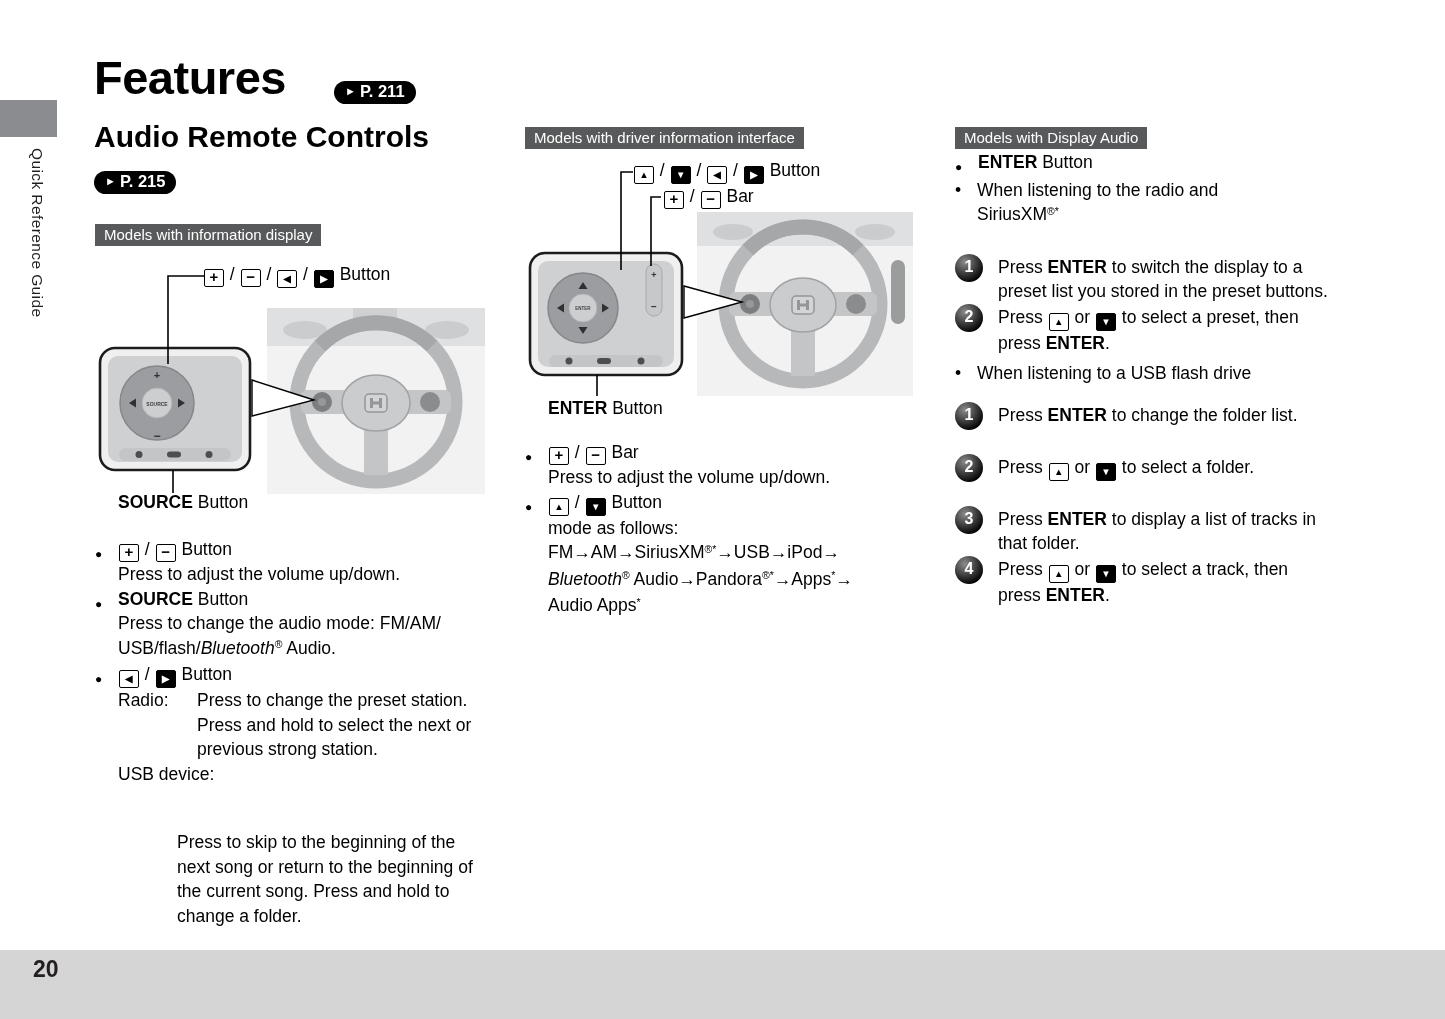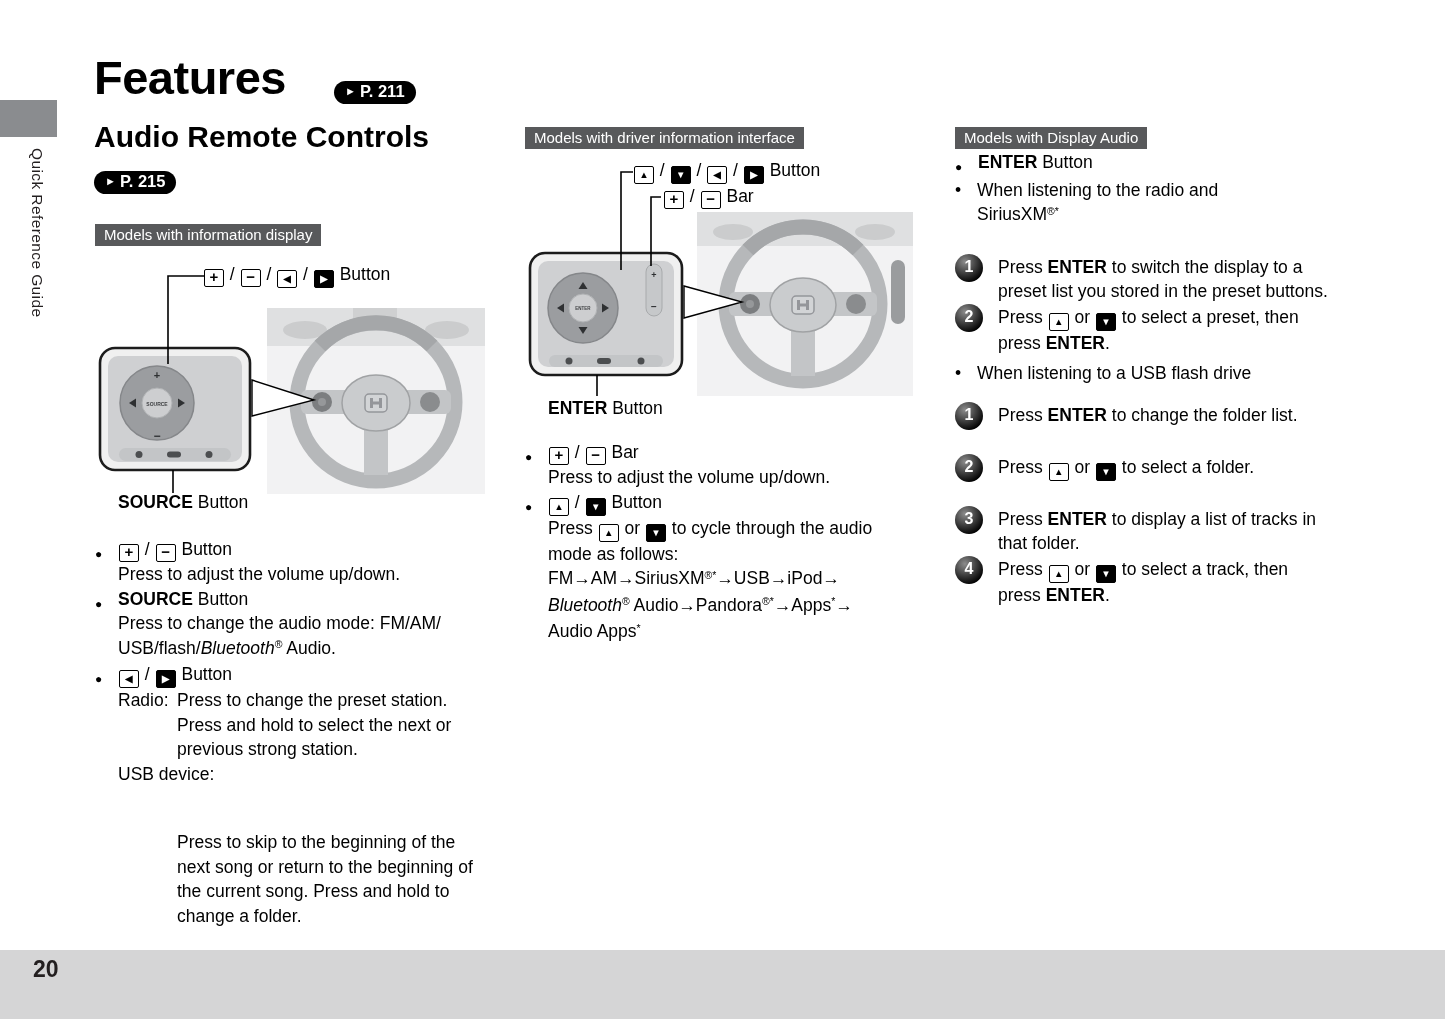--- a/index.html
+++ b/index.html
@@ -43,21 +43,21 @@
   svg { display:block; }
 
   
   .blist { font-size:17.5px; line-height:24.5px; }
   .col1-list { left:95px; top:537px; width:402px; }
   .col2-list { left:525px; top:440px; width:402px; }
   .col3 { left:955px; top:150px; width:430px; font-size:17.5px; line-height:24.5px; }
 
   .bullet { position:relative; padding-left:23px; }
   .bsym { position:absolute; left:0; top:5px; font-size:12px; }
-  .hang { display:flex; }
+  .hang { display:flex;gap:20px; }
   .hang .hl { width:59px; flex-shrink:0; }
   .hang .ht { width:300px; }
   .usb-text { margin-left:59px; width:300px;margin-top:44px; }
 
   .c3-bullet { position:relative; padding-left:23px; margin-bottom:3px; }
   .c3-sub { display:flex; }
   .c3-sub .dsym { width:22px; flex-shrink:0; }
   .c3-sub.first { margin-bottom:25px; }
   .c3-sub.first .subtext { width:262px; }
   .c3-sub.second { margin-top:6px; margin-bottom:16px; }
@@ -234,21 +234,20 @@
 
   <div class="abs blist col2-list">
     <div class="bullet">
       <span class="bsym">●</span>
       <div><span class="kbox pm">+</span><span> / </span><span class="kbox pm">−</span><span> Bar</span></div>
       <div><span>Press to adjust the volume up/down.</span></div>
     </div>
     <div class="bullet">
       <span class="bsym">●</span>
       <div><span class="kbox tri">▲</span><span> / </span><span class="kbox tri inv">▼</span><span> Button</span></div>
-      <div><span>Press </span><span class="kbox tri">▲</span><span> or </span><span class="kbox tri inv">▼</span><span> to cycle through the audio</span></div>
       <div><span>mode as follows:</span></div>
       <div><span>FM→AM→SiriusXM</span><span class="sup">®*</span><span>→USB→iPod→</span></div>
       <div><span class="it">Bluetooth</span><span class="sup">®</span><span> Audio→Pandora</span><span class="sup">®*</span><span>→Apps</span><span class="sup">*</span><span>→</span></div>
       <div><span>Audio Apps</span><span class="sup">*</span></div>
     </div>
   </div>
 
   <div class="abs tag tag3">Models with Display Audio</div>
 
   <div class="abs col3">

